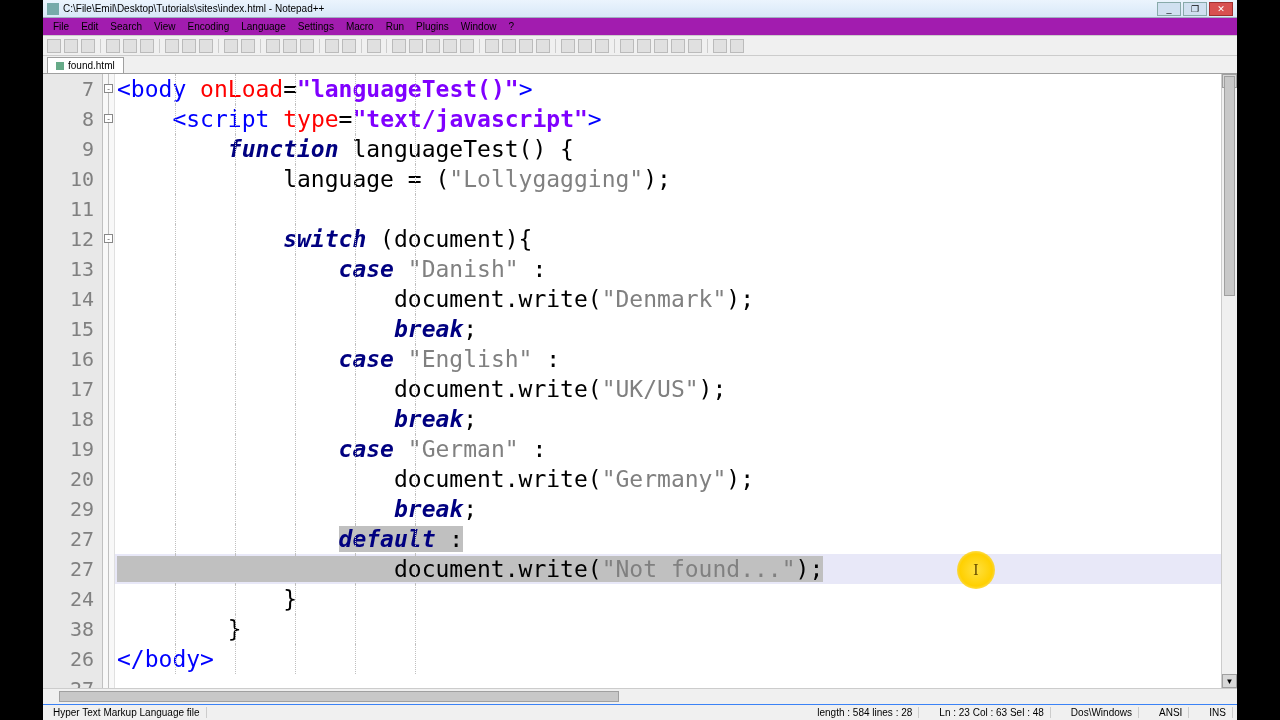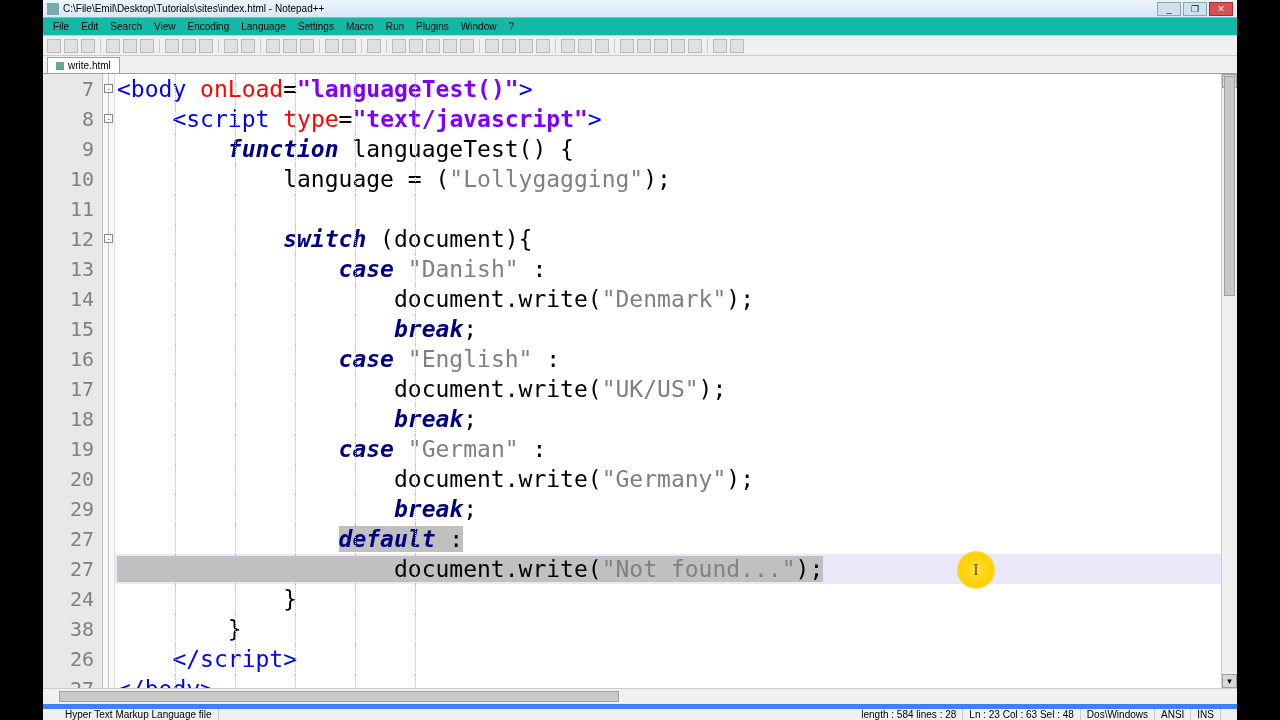--- a/index.html
+++ b/index.html
@@ -4,21 +4,21 @@
 <style>
 * { margin:0; padding:0; box-sizing:border-box; }
 body { font-family:Tahoma,sans-serif; font-size:11px; background:#000; width:1280px; height:720px; overflow:hidden; position:relative; }
 .frame { position:absolute; left:43px; top:0; width:1194px; height:720px; background:#f0f0f0; display:flex; flex-direction:column; }
 .titlebar { height:18px; background:linear-gradient(to bottom,#ebf4fd,#d8e8f8); display:flex; align-items:center; padding:0 4px; border-bottom:1px solid #a0b0c0; }
 .titlebar .icon { width:12px; height:12px; background:#7aa; margin-right:4px; }
 .titlebar .title { flex:1; color:#000; font-size:10px; }
 .winbtns { display:flex; gap:2px; }
 .winbtn { width:24px; height:14px; background:#d0e0f0; border:1px solid #8aa; display:flex; align-items:center; justify-content:center; font-size:9px; cursor:pointer; }
 .winbtn.close { background:#d85050; color:#fff; border-color:#a03030; }
-.menubar { height:18px; background:#14b8a6; display:flex; align-items:center; padding:0 4px; border-bottom:1px solid #ccc; }
+.menubar { height:18px; background:#a21caf; display:flex; align-items:center; padding:0 4px; border-bottom:1px solid #ccc; }
 .menubar span { padding:0 6px; color:#000; font-size:10px; cursor:pointer; }
 .toolbar { height:20px; background:#f0f0f0; border-bottom:1px solid #ccc; display:flex; align-items:center; padding:0 4px; gap:3px; }
 .tbtn { width:14px; height:14px; background:#e0e0e0; border:1px solid #bbb; cursor:pointer; }
 .tsep { width:1px; height:14px; background:#ccc; margin:0 2px; }
 .tabbar { height:18px; background:#f0f0f0; display:flex; align-items:flex-end; padding:0 4px; border-bottom:1px solid #a0a0a0; }
 .tab { height:16px; background:#fff; border:1px solid #a0a0a0; border-bottom:none; padding:0 8px; display:flex; align-items:center; font-size:10px; cursor:pointer; }
 .tab .dot { width:8px; height:8px; background:#6a8; margin-right:4px; }
 .editor { flex:1; display:flex; background:#fff; overflow:hidden; }
 .gutter { width:60px; background:#e8e8e8; border-right:1px solid #c0c0c0; text-align:right; padding-right:8px; }
 .gutter .ln { height:30px; line-height:30px; color:#808080; font-family:Consolas,monospace; font-size:20px; }
@@ -33,21 +33,21 @@
 .hl-attr { color:#ff0000; }
 .hl-str { color:#8000ff; font-weight:bold; }
 .hl-kw { color:#000080; font-weight:bold; font-style:italic; }
 .hl-word { color:#000; }
 .hl-gray { color:#808080; }
 .vscroll { width:16px; background:#f0f0f0; border-left:1px solid #ccc; position:relative; }
 .vscroll .thumb { position:absolute; left:2px; right:2px; top:2px; height:220px; background:#c8c8c8; border:1px solid #a0a0a0; }
 .vscroll .arrow { position:absolute; left:0; right:0; height:14px; background:#d8d8d8; border:1px solid #a0a0a0; display:flex; align-items:center; justify-content:center; font-size:8px; }
 .hscroll { height:16px; background:#f0f0f0; border-top:1px solid #ccc; position:relative; }
 .hscroll .thumb { position:absolute; top:2px; bottom:2px; left:16px; width:560px; background:#c8c8c8; border:1px solid #a0a0a0; }
-.status { height:16px; background:#f0f0f0; border-top:5px solid #3b82f6; display:flex; align-items:center; font-size:10px; color:#000; padding:0 16px; }
+.status { height:16px; background:#f0f0f0; border-top:1px solid #3b82f6; display:flex; align-items:center; font-size:10px; color:#000; padding:0 4px;gap:14px; }
 .status .cell { border-right:1px solid #ccc; padding:0 6px; }
 .status .spacer { flex:1; }
 .cursor-ring { position:absolute; width:38px; height:38px; border-radius:50%; background:radial-gradient(circle,#ffe040 0%,#ffd000 60%,rgba(255,208,0,0) 100%); display:flex; align-items:center; justify-content:center; font-family:serif; font-size:16px; color:#6a5000; pointer-events:none; }
 .ind { position:absolute; top:0; bottom:0; border-left:1px dotted #c0c0c0; }
 </style>
 </head>
 <body>
 
 <div class="frame">
   <div class="titlebar">
@@ -121,21 +121,21 @@
       <div class="tbtn"></div>
       <div class="tbtn"></div>
       <div class="tsep"></div>
       <div class="tbtn"></div>
       <div class="tbtn"></div>
     </div>
 
   <div class="tabbar">
     <div class="tab">
       <div class="dot"></div>
-      <span>write.html</span>
+      <span>found.html</span>
     </div>
   </div>
 
   <div class="editor">
     <div class="gutter" id="gutter">
         <div class="ln">7</div>
         <div class="ln">8</div>
         <div class="ln">9</div>
         <div class="ln">10</div>
         <div class="ln">11</div>
@@ -175,21 +175,20 @@
         <div class="codeline"><div class="ind" style="left: 60px;"></div><div class="ind" style="left: 120px;"></div><div class="ind" style="left: 180px;"></div><div class="ind" style="left: 240px;"></div><div class="ind" style="left: 300px;"></div><span class="">                </span><span class="hl-kw">case</span><span class="hl-word"> </span><span class="hl-gray">"English"</span><span class="hl-word"> :</span></div>
         <div class="codeline"><div class="ind" style="left: 60px;"></div><div class="ind" style="left: 120px;"></div><div class="ind" style="left: 180px;"></div><div class="ind" style="left: 240px;"></div><div class="ind" style="left: 300px;"></div><span class="hl-word">                    document.write(</span><span class="hl-gray">"UK/US"</span><span class="hl-word">);</span></div>
         <div class="codeline"><div class="ind" style="left: 60px;"></div><div class="ind" style="left: 120px;"></div><div class="ind" style="left: 180px;"></div><div class="ind" style="left: 240px;"></div><div class="ind" style="left: 300px;"></div><span class="">                    </span><span class="hl-kw">break</span><span class="hl-word">;</span></div>
         <div class="codeline"><div class="ind" style="left: 60px;"></div><div class="ind" style="left: 120px;"></div><div class="ind" style="left: 180px;"></div><div class="ind" style="left: 240px;"></div><div class="ind" style="left: 300px;"></div><span class="">                </span><span class="hl-kw">case</span><span class="hl-word"> </span><span class="hl-gray">"German"</span><span class="hl-word"> :</span></div>
         <div class="codeline"><div class="ind" style="left: 60px;"></div><div class="ind" style="left: 120px;"></div><div class="ind" style="left: 180px;"></div><div class="ind" style="left: 240px;"></div><div class="ind" style="left: 300px;"></div><span class="hl-word">                    document.write(</span><span class="hl-gray">"Germany"</span><span class="hl-word">);</span></div>
         <div class="codeline"><div class="ind" style="left: 60px;"></div><div class="ind" style="left: 120px;"></div><div class="ind" style="left: 180px;"></div><div class="ind" style="left: 240px;"></div><div class="ind" style="left: 300px;"></div><span class="">                    </span><span class="hl-kw">break</span><span class="hl-word">;</span></div>
         <div class="codeline"><div class="ind" style="left: 60px;"></div><div class="ind" style="left: 120px;"></div><div class="ind" style="left: 180px;"></div><div class="ind" style="left: 240px;"></div><div class="ind" style="left: 300px;"></div><span class="">                </span><span class="selrange hl-kw">default</span><span class="selrange hl-word"> :</span></div>
         <div class="codeline sel"><div class="ind" style="left: 60px;"></div><div class="ind" style="left: 120px;"></div><div class="ind" style="left: 180px;"></div><div class="ind" style="left: 240px;"></div><div class="ind" style="left: 300px;"></div><span class="selrange hl-word">                    document.write(</span><span class="selrange hl-gray">"Not found..."</span><span class="selrange hl-word">);</span></div>
         <div class="codeline"><div class="ind" style="left: 60px;"></div><div class="ind" style="left: 120px;"></div><div class="ind" style="left: 180px;"></div><div class="ind" style="left: 240px;"></div><div class="ind" style="left: 300px;"></div><span class="hl-word">            }</span></div>
         <div class="codeline"><div class="ind" style="left: 60px;"></div><div class="ind" style="left: 120px;"></div><div class="ind" style="left: 180px;"></div><div class="ind" style="left: 240px;"></div><div class="ind" style="left: 300px;"></div><span class="hl-word">        }</span></div>
-        <div class="codeline"><div class="ind" style="left: 60px;"></div><div class="ind" style="left: 120px;"></div><div class="ind" style="left: 180px;"></div><div class="ind" style="left: 240px;"></div><div class="ind" style="left: 300px;"></div><span class="">    </span><span class="hl-tag">&lt;/</span><span class="hl-tag">script</span><span class="hl-tag">&gt;</span></div>
         <div class="codeline"><div class="ind" style="left: 60px;"></div><div class="ind" style="left: 120px;"></div><div class="ind" style="left: 180px;"></div><div class="ind" style="left: 240px;"></div><div class="ind" style="left: 300px;"></div><span class="hl-tag">&lt;/</span><span class="hl-tag">body</span><span class="hl-tag">&gt;</span></div>
       </div>
     <div class="vscroll">
       <div class="arrow" style="top:0">▲</div>
       <div class="thumb"></div>
       <div class="arrow" style="bottom:0">▼</div>
     </div>
   </div>
 
   <div class="hscroll">

